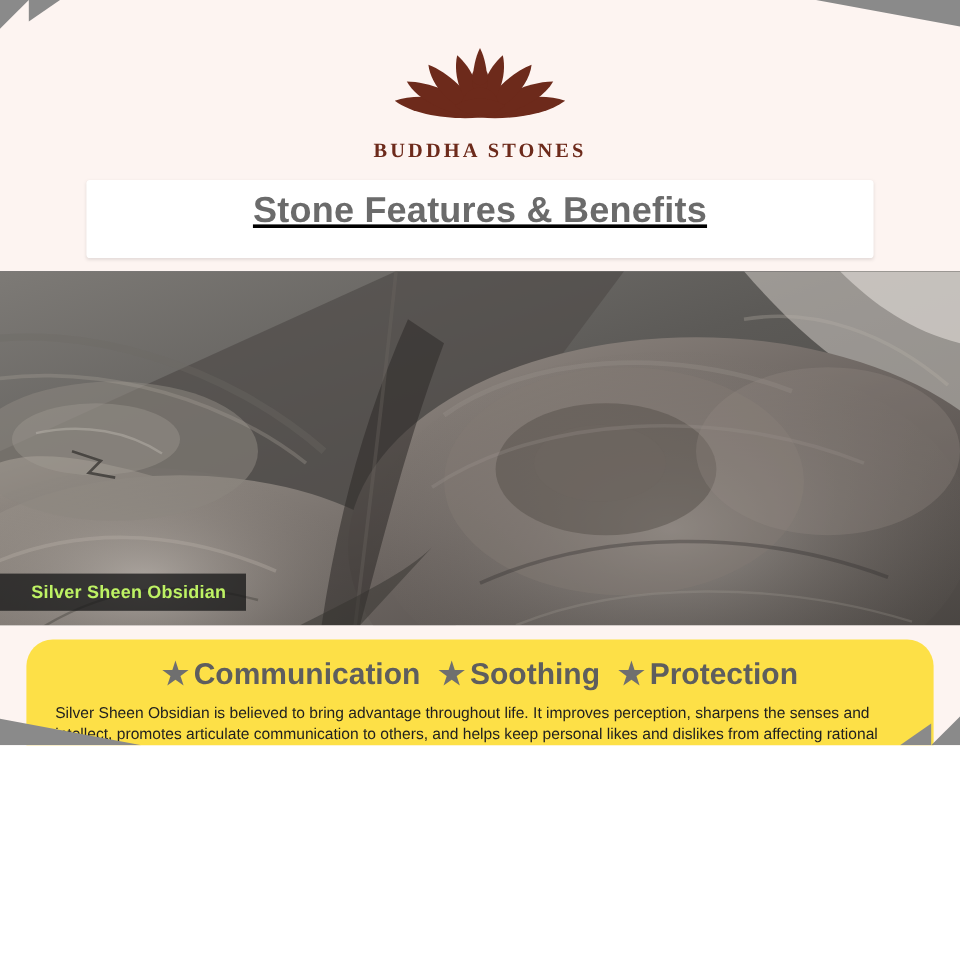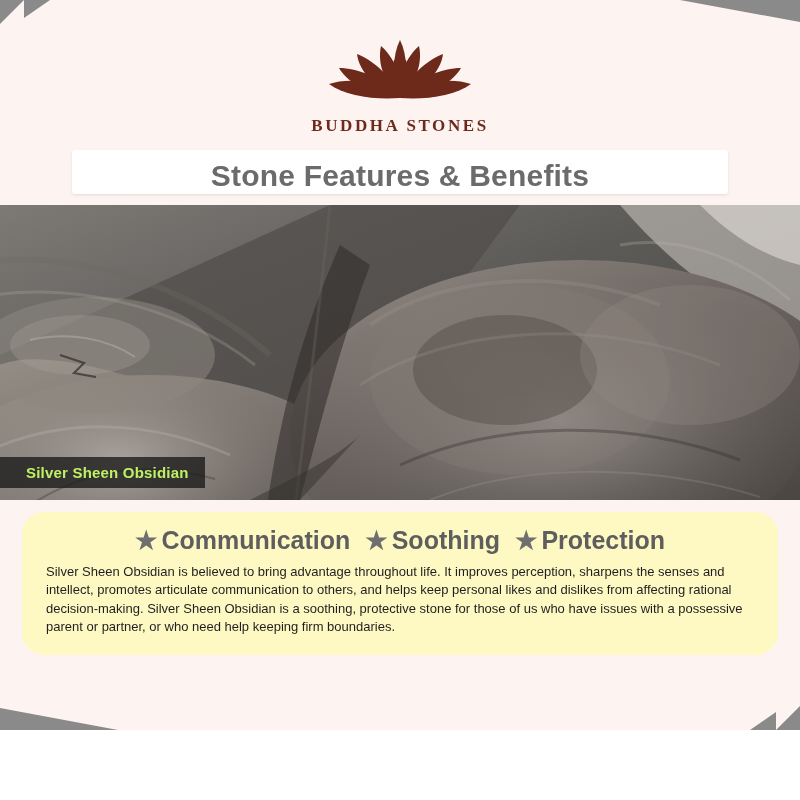--- a/index.html
+++ b/index.html
@@ -5,21 +5,21 @@
   * { box-sizing: border-box; margin: 0; padding: 0; }
   html, body {
     width: 800px; height: 800px;
     font-family: "Liberation Sans", sans-serif;
     background: #ffffff;
     overflow: hidden;
   }
 
   .page {
     position: relative;
-    width: 800px; height: 730px;
+    width: 800px; height: 621px;
     background: #fdf4f1;
     overflow: hidden;
   }
 
   
   .corner {
     position: absolute;
     width: 0; height: 0;
     z-index: 6;
   }
@@ -77,22 +77,23 @@
   }
 
   
   .title-band {
     position: relative;
     z-index: 3;
     margin: 14px 72px 0 72px;
     background: #ffffff;
     border-radius: 3px;
     box-shadow: 0 1px 3px rgba(0,0,0,0.10);
-    padding: 9px 0 1px 0;
+    padding: 9px 0 22px 0;
     text-align: center;
+    text-decoration: underline;
   }
   .title-band h1 {
     font-size: 30px;
     font-weight: bold;
     color: #6b6b6b;
     letter-spacing: 0.2px;
     font-family: "Liberation Sans", sans-serif;
   }
 
   
@@ -116,21 +117,21 @@
     font-weight: bold;
     padding: 7px 16px 7px 26px;
     letter-spacing: 0.2px;
   }
 
   
   .body-card {
     position: relative;
     z-index: 3;
     margin: 12px 22px 0 22px;
-    background: #fef9c3;
+    background: #fde047;
     padding: 14px 14px 18px 14px;
     border-radius: 22px;
   }
   .benefits {
     text-align: center;
     font-size: 25px;
     font-weight: bold;
     color: #5e5e5e;
     margin-bottom: 8px;
     white-space: nowrap;

